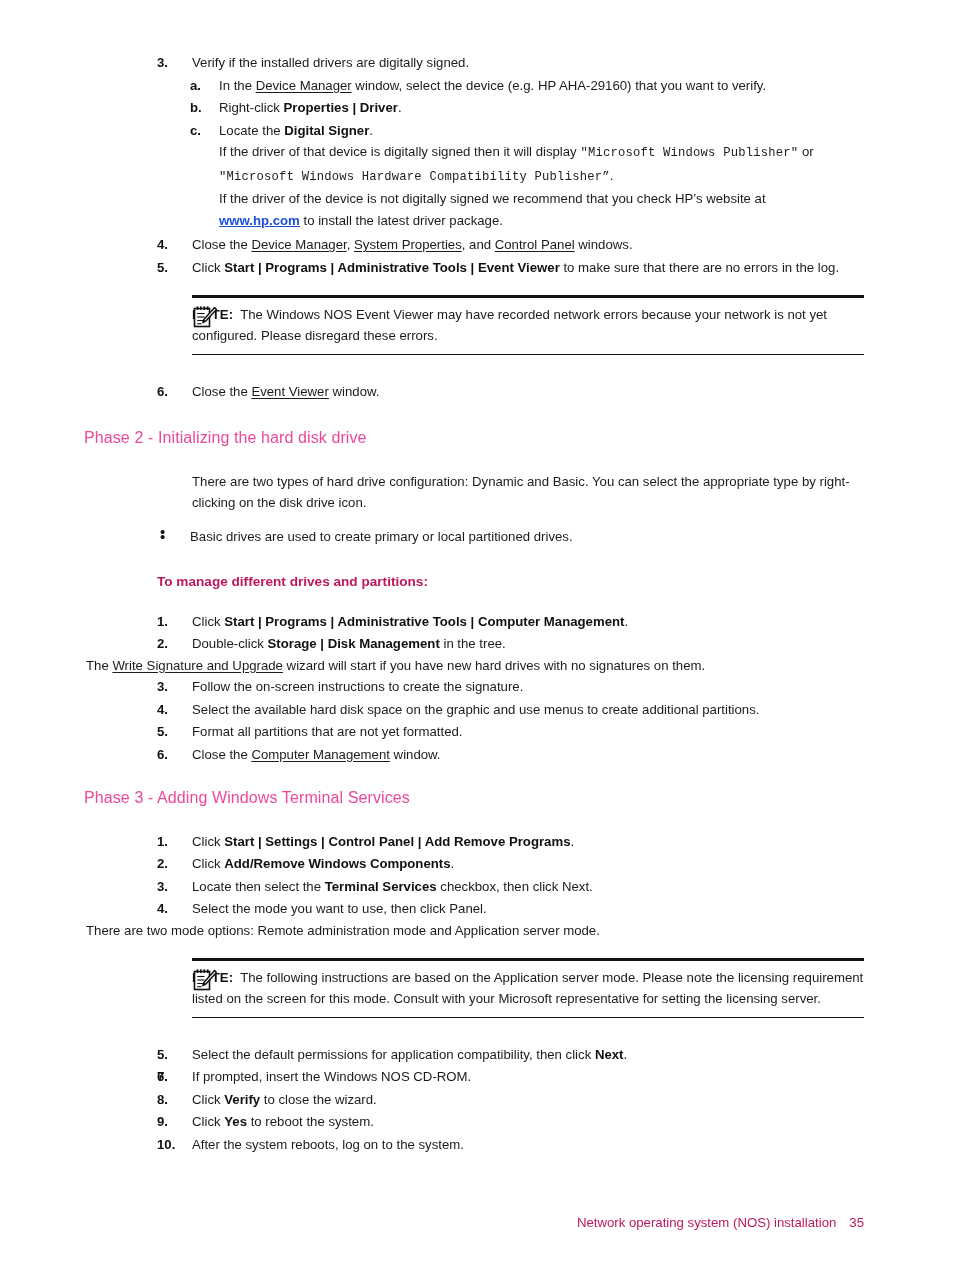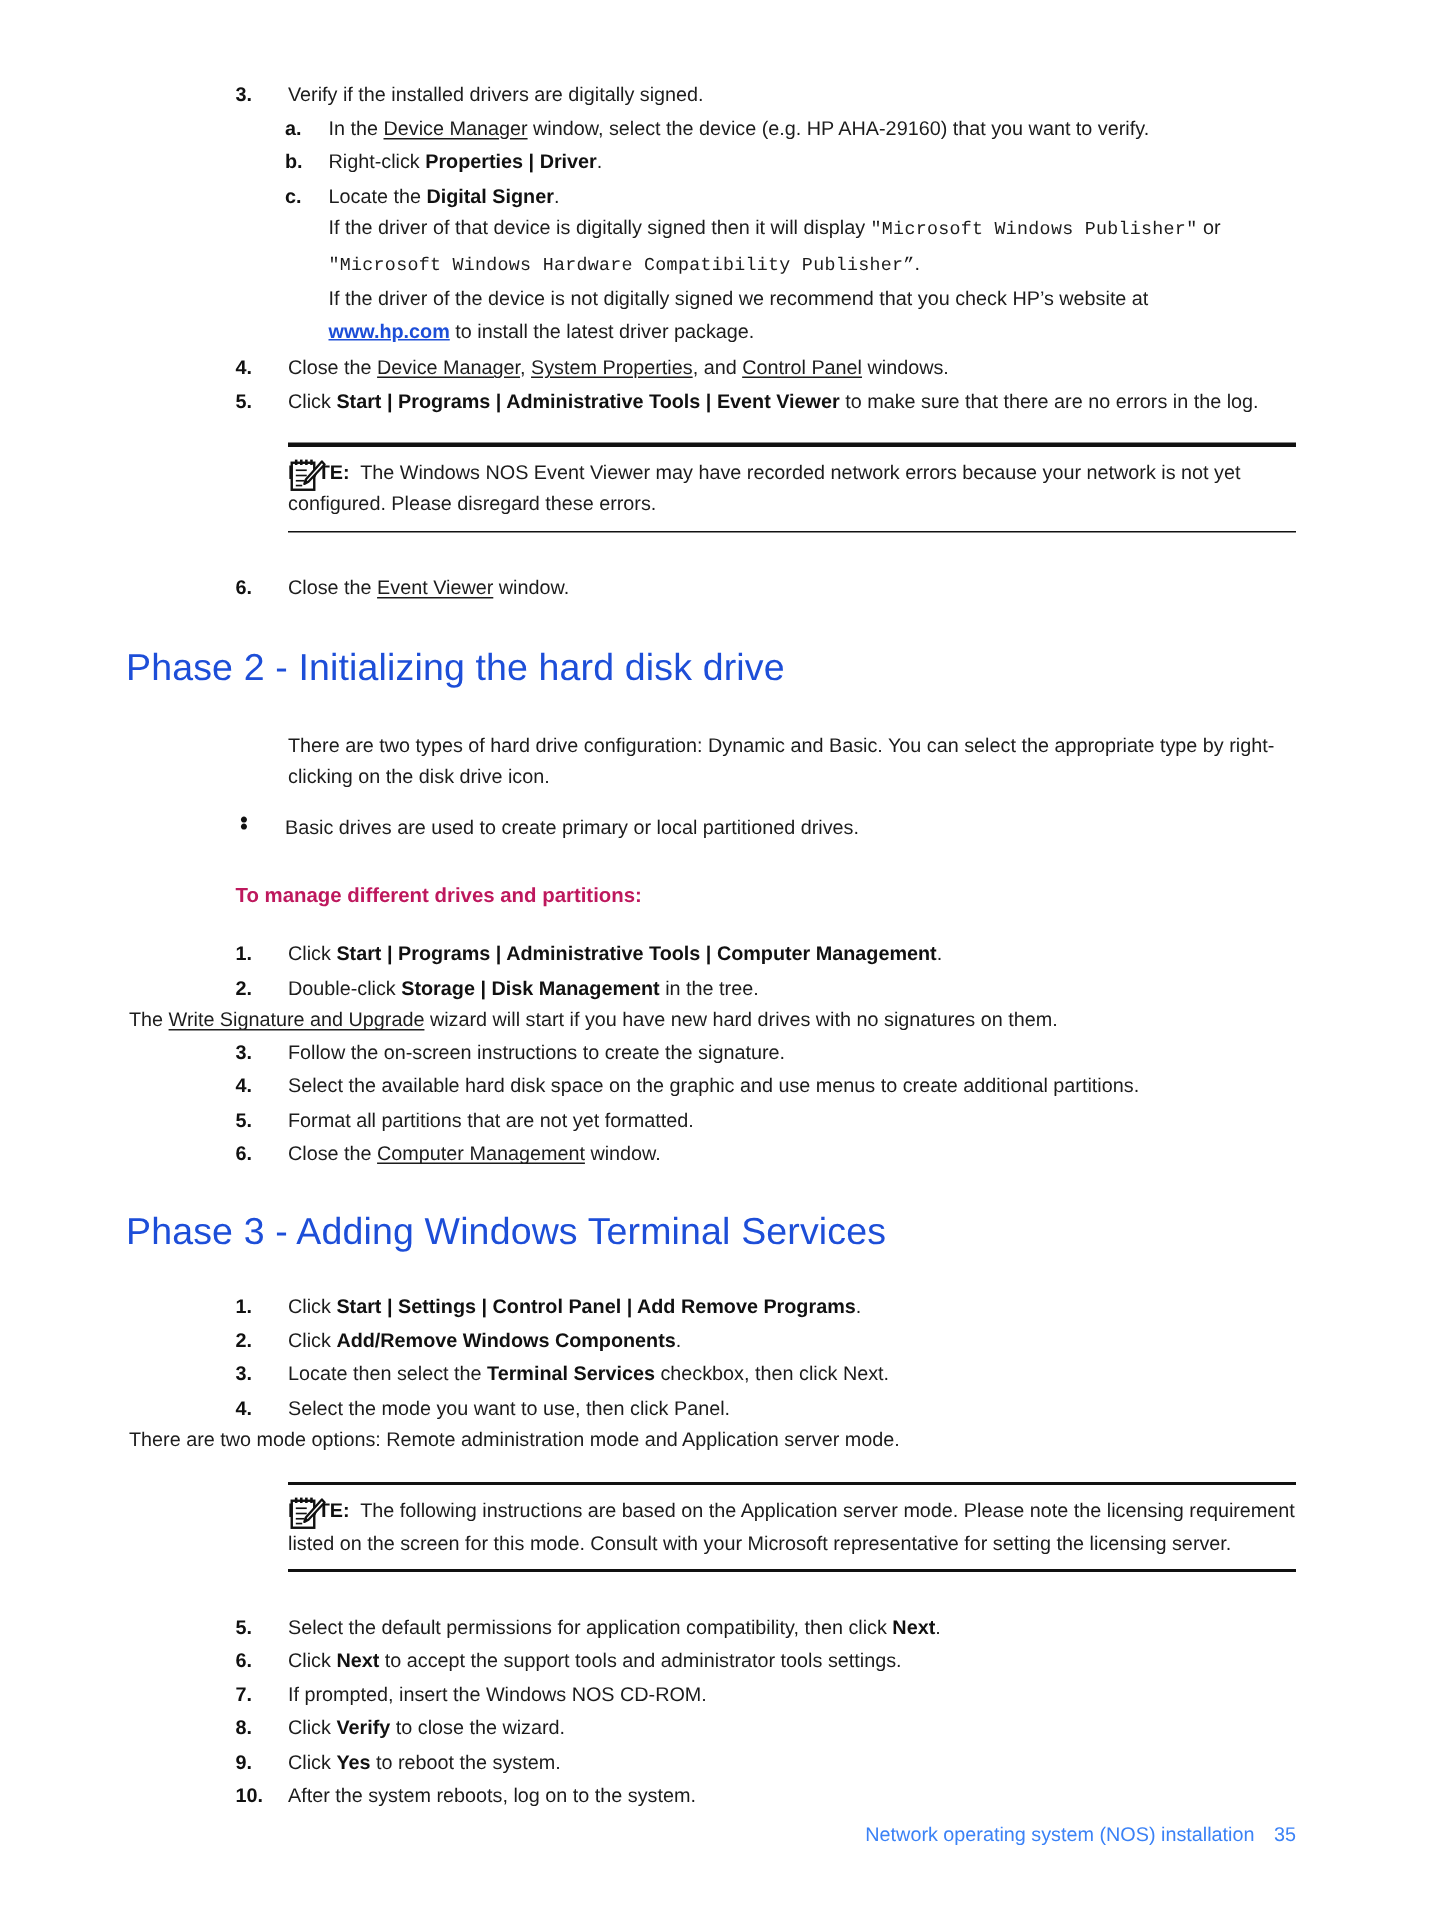--- a/index.html
+++ b/index.html
@@ -72,24 +72,24 @@
   .bullet { margin-left: 160px; padding-left: 30px; }
   .bullet > .marker {
     font-weight: normal;
     font-size: 15px;
     line-height: 21.5px;
   }
 
   
   .phase-heading {
     margin-left: 84px;
-    font-size: 25px;
+    font-size: 16px;
     line-height: 26px;
     font-weight: normal;
-    color: #1d4ed8;
+    color: #ec4899;
     letter-spacing: 0.1px;
   }
   .sub-heading {
     margin-left: 157px;
     font-size: 13.6px;
     line-height: 22px;
     font-weight: bold;
     color: #be185d;
   }
 
@@ -152,21 +152,21 @@
   
   .footer {
     position: absolute;
     left: 0;
     top: 1215px;
     width: 954px;
     text-align: right;
     padding-right: 90px;
     box-sizing: border-box;
     font-size: 13.2px;
-    color: #3b82f6;
+    color: #be185d;
   }
   .footer .pageno { margin-left: 13px; }
   .spacer-md { height: 17px; }
   .spacer-lg { height: 26px; }
 </style>
 </head>
 <body>
 
 <div class="page">
 
@@ -353,21 +353,20 @@
 
   <div class="spacer-lg"></div>
 
   <div class="row lvl1">
     <span class="marker">5.</span>
     <span class="rowtext"><span>Select the default permissions for application compatibility, then click </span><span class="b">Next</span><span>.</span></span>
   </div>
 
   <div class="row lvl1">
     <span class="marker">6.</span>
-    <span class="rowtext"><span>Click </span><span class="b">Next</span><span> to accept the support tools and administrator tools settings.</span></span>
   </div>
 
   <div class="row lvl1">
     <span class="marker">7.</span>
     <span class="rowtext">If prompted, insert the Windows NOS CD-ROM.</span>
   </div>
 
   <div class="row lvl1">
     <span class="marker">8.</span>
     <span class="rowtext"><span>Click </span><span class="b">Verify</span><span> to close the wizard.</span></span>

